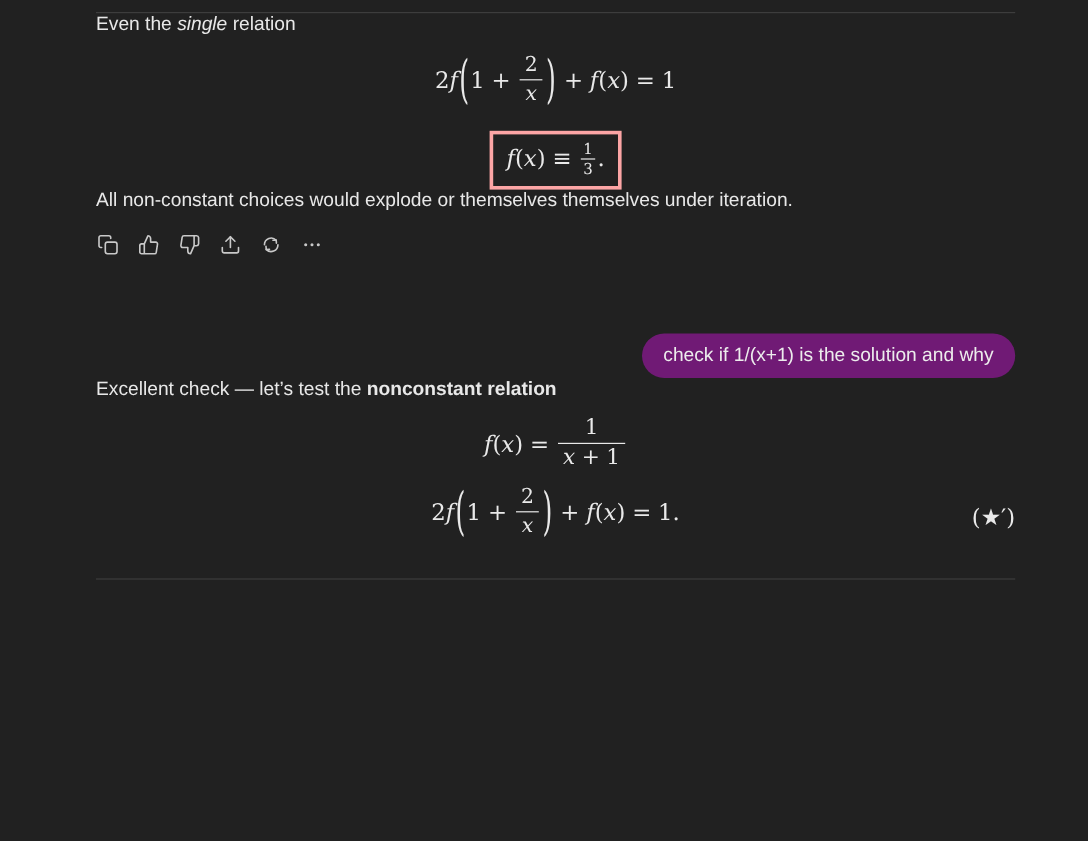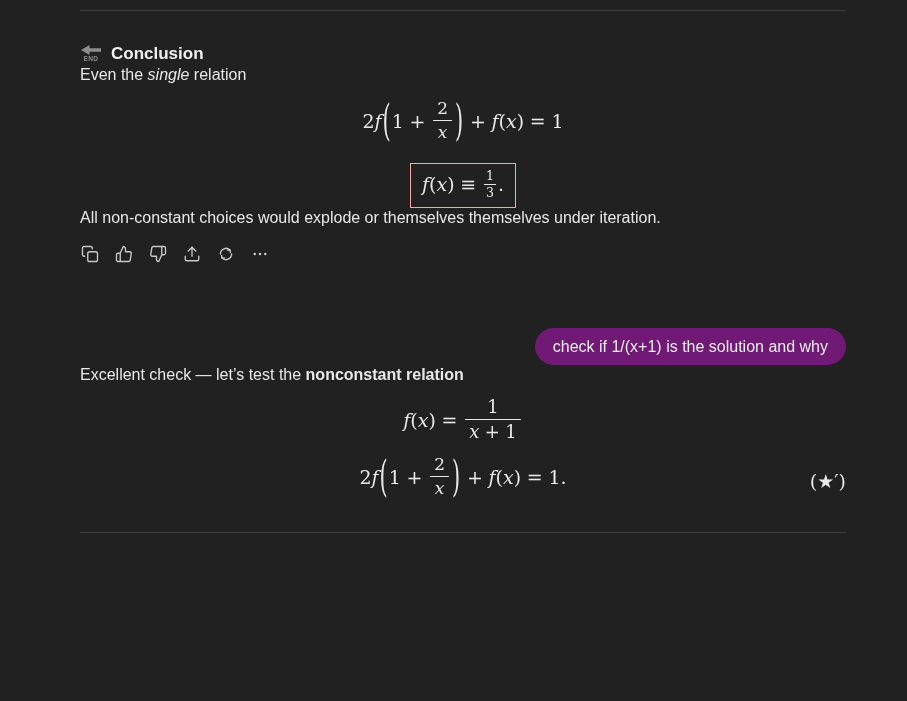--- a/index.html
+++ b/index.html
@@ -40,21 +40,21 @@
   .mi{font-style:italic;}
   .mo{margin:0 .30em;}
   .bigp{display:inline-block;transform:scaleY(2.05);font-size:21px;line-height:1;vertical-align:middle;position:relative;top:-1px;padding:0 1px;}
   .frac{display:inline-block;vertical-align:middle;text-align:center;line-height:1.12;position:relative;top:-2px;font-size:17px;margin:0 2px;}
   .frac .num{display:block;border-bottom:1.3px solid #e9e9e9;padding:0 4px 2px;}
   .frac .den{display:block;padding:2px 4px 0;}
   .frac.mid{font-size:18px;}
   .frac.small{font-size:12.5px;top:-1px;}
   .frac.small .num{padding:0 2px 1px;border-bottom-width:1px;}
   .frac.small .den{padding:1px 2px 0;}
-  .boxed{display:inline-block;border:1px solid #fca5a5;padding:6px 11px;}
+  .boxed{display:inline-block;border:3px solid #fca5a5;padding:6px 11px;}
   .eq-tag{position:absolute;right:0;top:50%;transform:translateY(-50%);}
 
   
   .actions{margin-top:16px;display:flex;align-items:center;gap:14px;}
   .icon-btn{background:transparent;border:none;padding:1px;margin:0;cursor:pointer;display:inline-flex;align-items:center;justify-content:center;}
   .icon-btn svg{display:block;}
 
   
   .bubble-row{margin-top:64px;display:flex;justify-content:flex-end;}
   .bubble{
@@ -64,29 +64,20 @@
 </style>
 </head>
 <body>
 
 <div class="page">
 
   <hr class="divider top">
 
   <section>
 
-    <h2 class="heading">
-      <span class="end-icon">
-        <svg width="20" height="10" viewBox="0 0 20 10">
-          <path d="M20 3.2 H8.5 V0 L0 5 L8.5 10 V6.8 H20 Z" fill="#8f8f8f"></path>
-        </svg>
-        <span class="end-word">END</span>
-      </span>
-      <span>Conclusion</span>
-    </h2>
 
     <p class="body p1"><span>Even the </span><em>single</em><span> relation</span></p>
 
     <div class="eq-display eq-relation">
       <span class="math"><span>2</span><span class="mi">f</span><span class="bigp">(</span><span>1</span><span class="mo">+</span><span class="frac"><span class="num">2</span><span class="den mi">x</span></span><span class="bigp">)</span><span class="mo">+</span><span class="mi">f</span><span>(</span><span class="mi">x</span><span>)</span><span class="mo">=</span><span>1</span></span>
     </div>
 
 
     <div class="eq-display eq-boxed-row">
       <span class="boxed">

